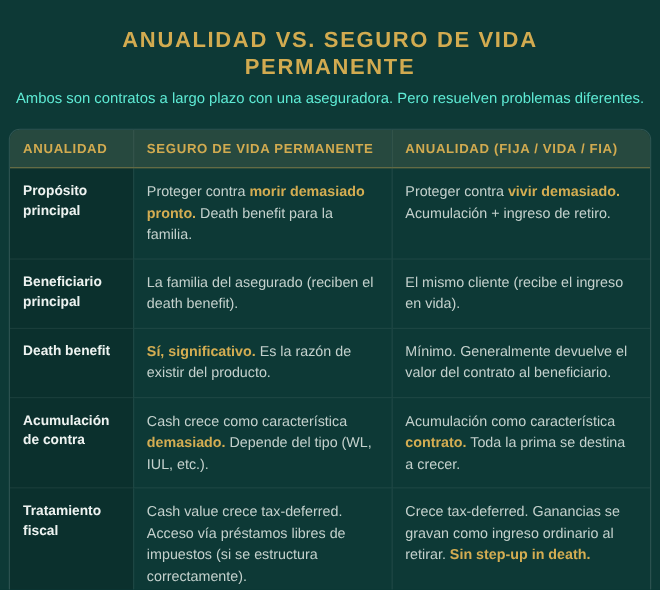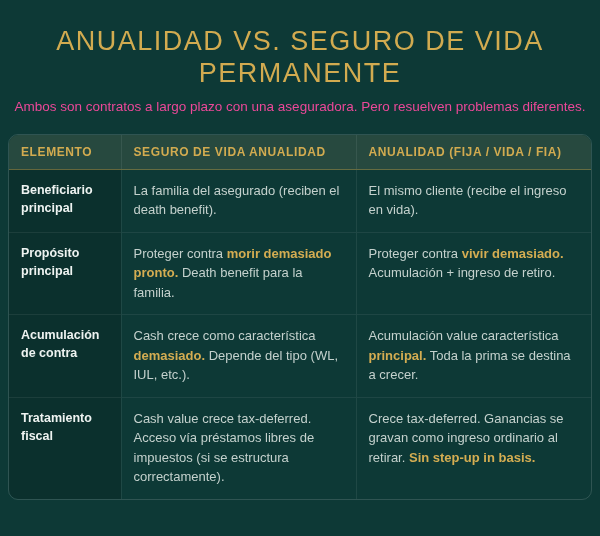--- a/index.html
+++ b/index.html
@@ -9,29 +9,29 @@
     overflow: hidden;
     font-family: "Liberation Sans", sans-serif;
   }
   .page { width: 600px; height: 536px; position: relative; }
 
   .title {
     margin: 26px auto 0;
     max-width: 520px;
     text-align: center;
     color: #d2ab50;
-    font-size: 27px;
-    font-weight: normal;
+    font-size: 20px;
+    font-weight: bold;
     letter-spacing: 1.5px;
     line-height: 1.18;
   }
   .subtitle {
     margin: 9px auto 0;
     text-align: center;
-    color: #ec4899;
+    color: #5eead4;
     font-size: 13.5px;
   }
 
   .table-wrap {
     margin: 20px 8px 0;
     border: 1px solid rgba(255,255,255,0.14);
     border-radius: 10px;
     overflow: hidden;
   }
   table {
@@ -77,43 +77,48 @@
 
 <div class="page">
 
   <h1 class="title">ANUALIDAD VS. SEGURO DE VIDA PERMANENTE</h1>
   <p class="subtitle">Ambos son contratos a largo plazo con una aseguradora. Pero resuelven problemas diferentes.</p>
 
   <div class="table-wrap">
     <table>
       <thead>
         <tr>
-          <th>ELEMENTO</th>
-          <th>SEGURO DE VIDA ANUALIDAD</th>
+          <th>ANUALIDAD</th>
+          <th>SEGURO DE VIDA PERMANENTE</th>
           <th>ANUALIDAD (FIJA / VIDA / FIA)</th>
         </tr>
       </thead>
       <tbody>
+        <tr>
+          <td class="element">Propósito principal</td>
+          <td class="cell-life"><span>Proteger contra </span><span class="hl">morir demasiado pronto.</span><span> Death benefit para la familia.</span></td>
+          <td class="cell-annuity"><span>Proteger contra </span><span class="hl">vivir demasiado.</span><span> Acumulación + ingreso de retiro.</span></td>
+        </tr>
         <tr>
           <td class="element">Beneficiario principal</td>
           <td class="cell-life"><span>La familia del asegurado (reciben el death benefit).</span></td>
           <td class="cell-annuity"><span>El mismo cliente (recibe el ingreso en vida).</span></td>
         </tr>
         <tr>
-          <td class="element">Propósito principal</td>
-          <td class="cell-life"><span>Proteger contra </span><span class="hl">morir demasiado pronto.</span><span> Death benefit para la familia.</span></td>
-          <td class="cell-annuity"><span>Proteger contra </span><span class="hl">vivir demasiado.</span><span> Acumulación + ingreso de retiro.</span></td>
+          <td class="element">Death benefit</td>
+          <td class="cell-life"><span class="hl">Sí, significativo.</span><span> Es la razón de existir del producto.</span></td>
+          <td class="cell-annuity"><span>Mínimo. Generalmente devuelve el valor del contrato al beneficiario.</span></td>
         </tr>
         <tr>
           <td class="element">Acumulación de contra</td>
           <td class="cell-life"><span>Cash crece como característica </span><span class="hl">demasiado.</span><span> Depende del tipo (WL, IUL, etc.).</span></td>
-          <td class="cell-annuity"><span>Acumulación value característica </span><span class="hl">principal.</span><span> Toda la prima se destina a crecer.</span></td>
+          <td class="cell-annuity"><span>Acumulación como característica </span><span class="hl">contrato.</span><span> Toda la prima se destina a crecer.</span></td>
         </tr>
         <tr>
           <td class="element">Tratamiento fiscal</td>
           <td class="cell-life"><span>Cash value crece tax-deferred. Acceso vía préstamos libres de impuestos (si se estructura correctamente).</span></td>
-          <td class="cell-annuity"><span>Crece tax-deferred. Ganancias se gravan como ingreso ordinario al retirar. </span><span class="hl">Sin step-up in basis.</span></td>
+          <td class="cell-annuity"><span>Crece tax-deferred. Ganancias se gravan como ingreso ordinario al retirar. </span><span class="hl">Sin step-up in death.</span></td>
         </tr>
       </tbody>
     </table>
   </div>
 
 </div>
 
 </body></html>

